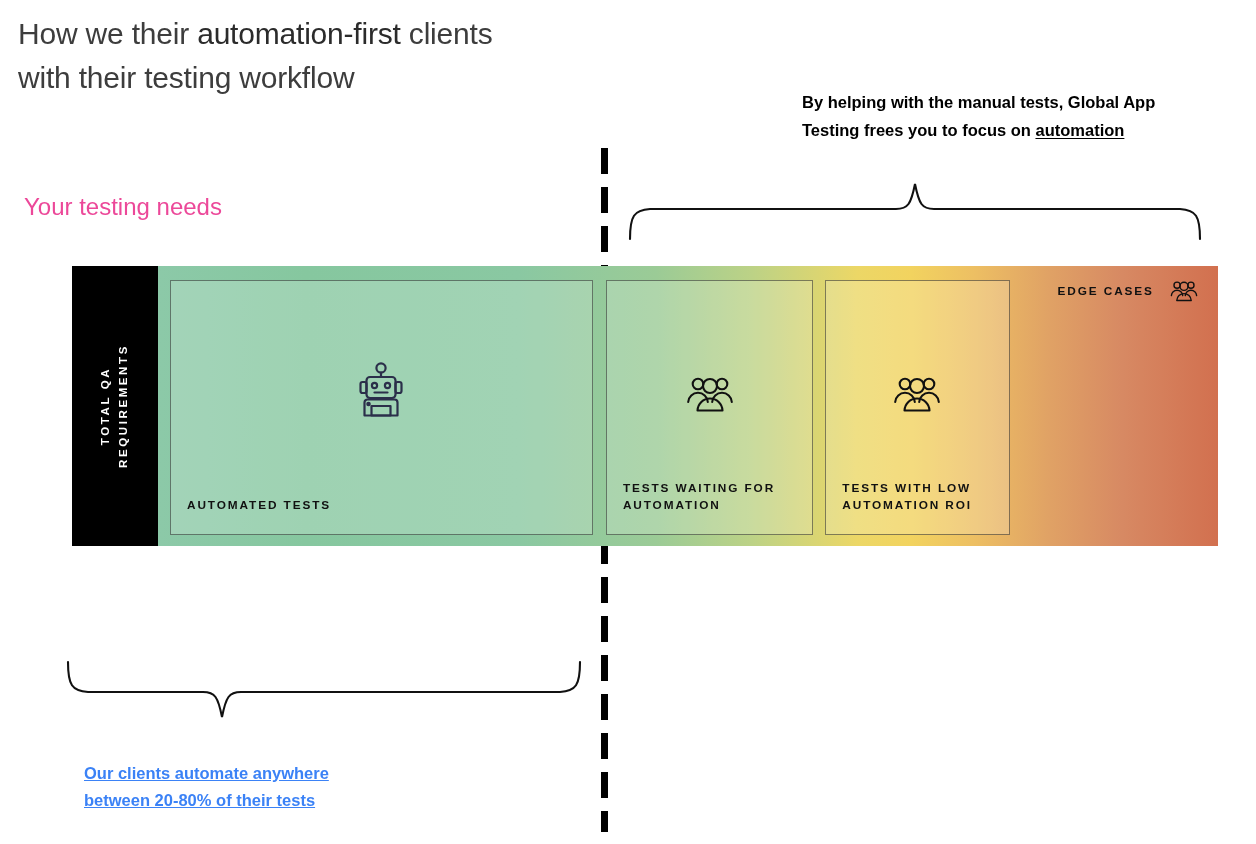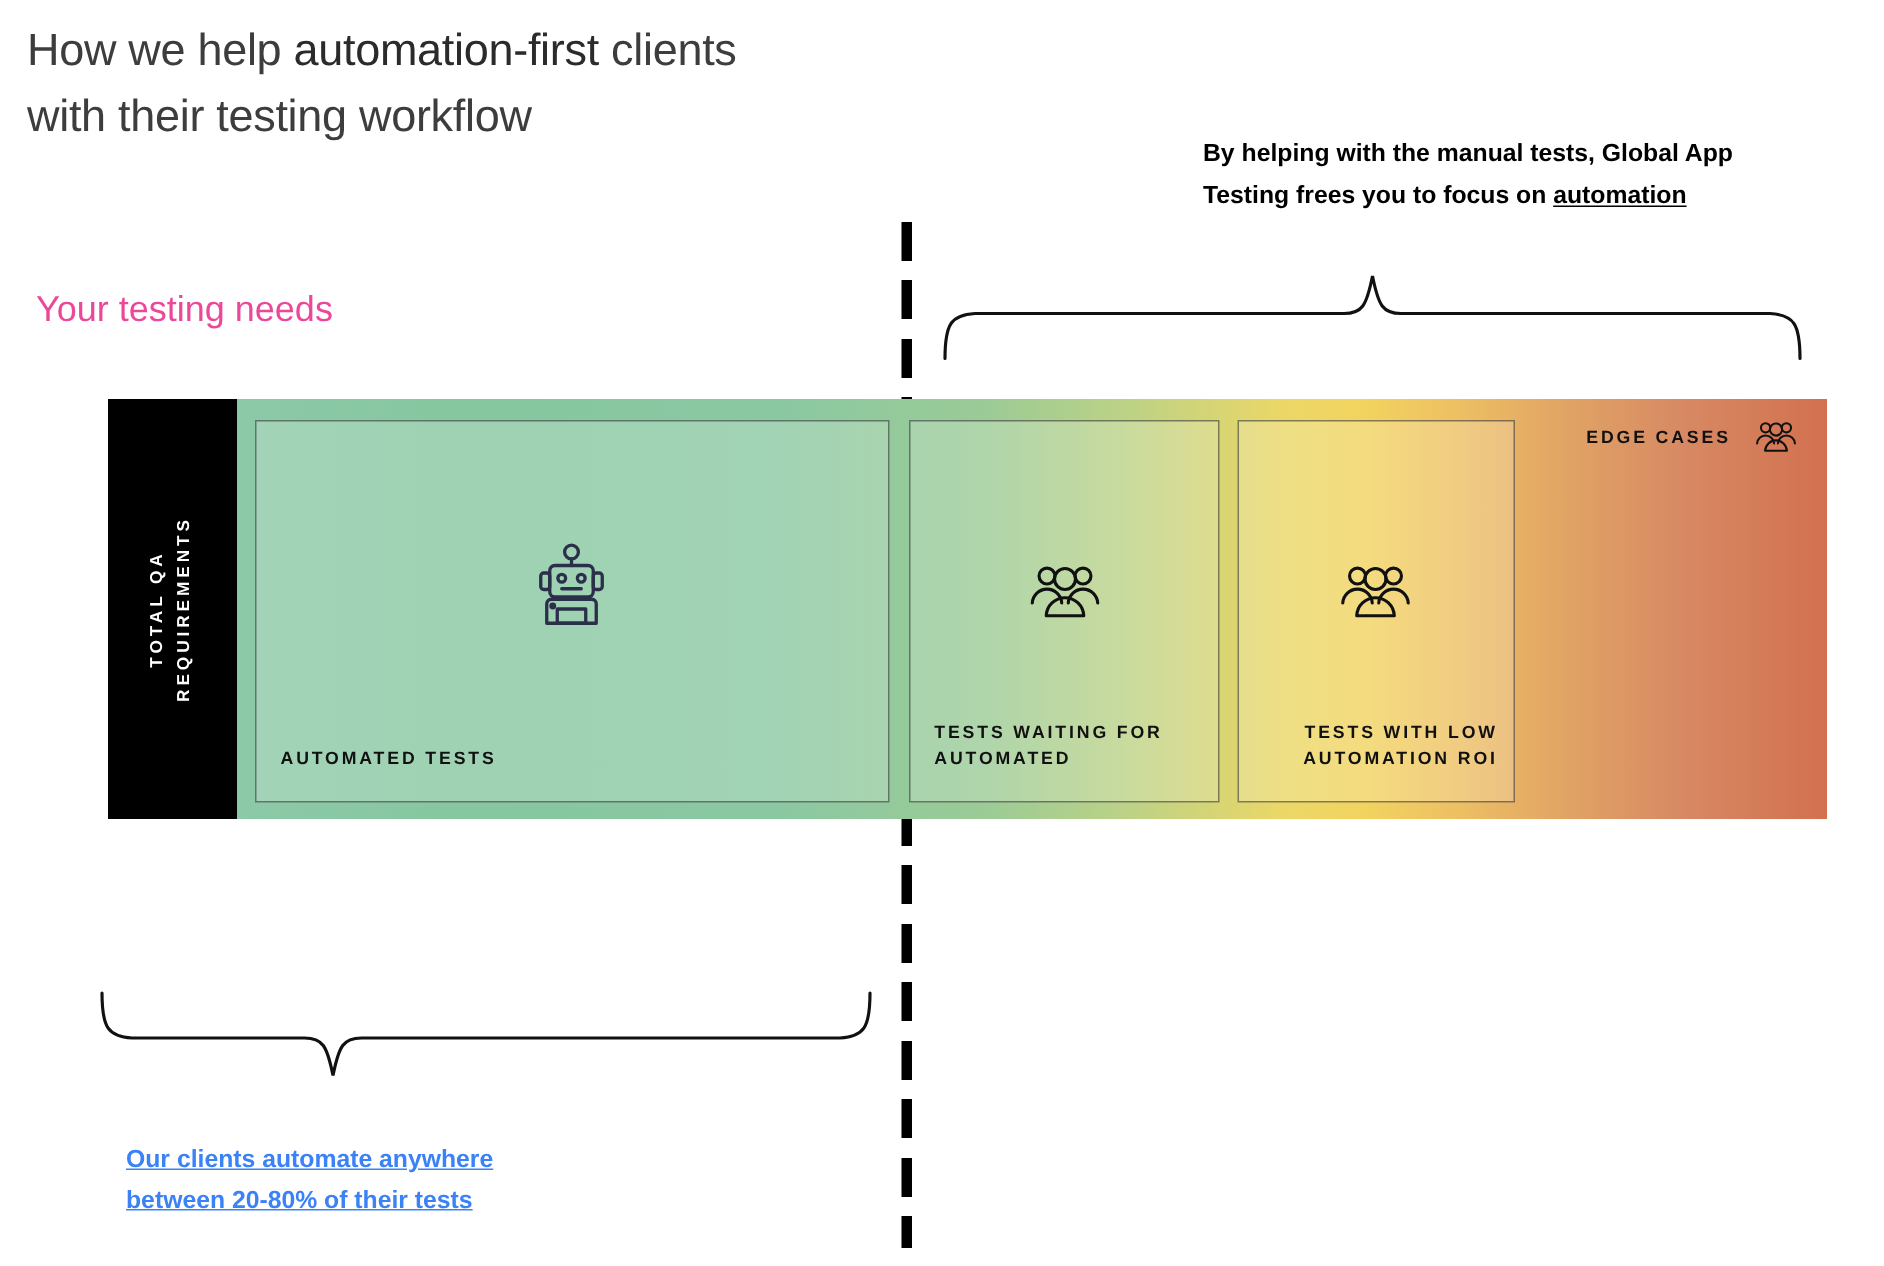--- a/index.html
+++ b/index.html
@@ -136,21 +136,21 @@
   .panel-inner {
     position: absolute;
     border: 1px solid rgba(40,40,40,0.55);
     background: rgba(255,255,255,0.20);
     box-sizing: border-box;
   }
 
   
   #panel-1 { flex: 0 0 41.6%; }
   #panel-2 { flex: 0 0 20.8%; }
-  #panel-3 { flex: 0 0 18.6%; text-align: right; }
+  #panel-3 { flex: 0 0 18.6%; }
   #panel-4 { flex: 1 1 auto; }
 
   #panel-1 .panel-inner { left: 9px;  right: 7px;  top: 12px; bottom: 9px; }
   #panel-2 .panel-inner { left: 6px;  right: 6px;  top: 12px; bottom: 9px; }
   #panel-3 .panel-inner { left: 6px;  right: 6px;  top: 12px; bottom: 9px; }
   #panel-4 .panel-inner { left: 6px;  right: 8px;  top: 40px; bottom: 9px; }
 
   .panel-label {
     position: absolute;
     left: 16px;
@@ -208,21 +208,21 @@
     color: #3b82f6;
     text-decoration: underline;
   }
 
   svg { display: block; }
 </style>
 </head>
 <body>
 
 <div id="headline">
-  <span>How we help </span><span class="strong">automation-first</span><span> clients</span><br>
+  <span>How we their </span><span class="strong">automation-first</span><span> clients</span><br>
   <span>with their testing workflow</span>
 </div>
 
 <div id="top-caption">
   <span>By helping with the manual tests, Global App</span><br>
   <span>Testing frees you to focus on </span><span class="ul">automation</span>
 </div>
 
 <div id="needs-label">Your testing needs</div>
 
@@ -270,21 +270,21 @@
           <svg width="48" height="38" viewBox="0 0 48 38" fill="none" stroke="#111" stroke-width="2.1" stroke-linejoin="round" stroke-linecap="round">
             <circle cx="12" cy="9" r="5.3"></circle>
             <path d="M2.2,27 a9.8,9.8 0 0 1 9.8,-9.2 a9.8,9.8 0 0 1 9.8,9.2"></path>
             <circle cx="36" cy="9" r="5.3"></circle>
             <path d="M26.2,27 a9.8,9.8 0 0 1 9.8,-9.2 a9.8,9.8 0 0 1 9.8,9.2"></path>
             <circle cx="24" cy="11" r="7"></circle>
             <path d="M11.5,35.5 a12.5,12.5 0 0 1 12.5,-12 a12.5,12.5 0 0 1 12.5,12 z"></path>
           </svg>
         </div>
         <div class="panel-label" style="white-space:pre-line">TESTS WAITING FOR
-AUTOMATED</div>
+AUTOMATION</div>
       </div>
     </div>
 
     <div class="panel" id="panel-3">
       <div class="panel-inner">
         <div class="panel-icon">
           <svg width="48" height="38" viewBox="0 0 48 38" fill="none" stroke="#111" stroke-width="2.1" stroke-linejoin="round" stroke-linecap="round">
             <circle cx="12" cy="9" r="5.3"></circle>
             <path d="M2.2,27 a9.8,9.8 0 0 1 9.8,-9.2 a9.8,9.8 0 0 1 9.8,9.2"></path>
             <circle cx="36" cy="9" r="5.3"></circle>

